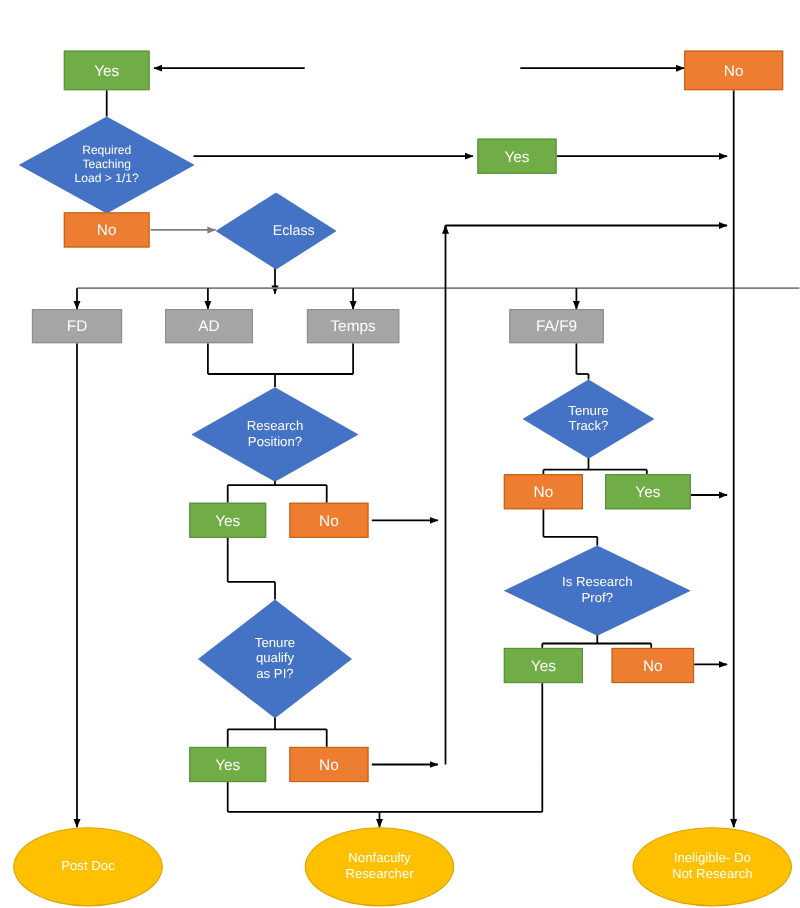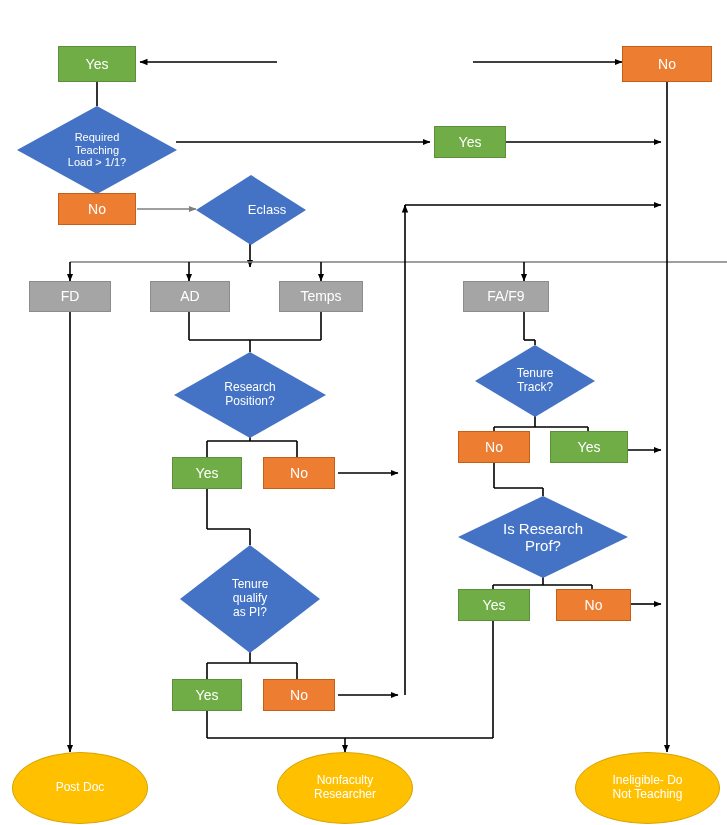--- a/index.html
+++ b/index.html
@@ -147,21 +147,21 @@
 qualify
 as PI?</div>
   </div>
 
   <div class="node diamond" style="left:475px;top:345px;width:120px;height:72px;font-size:12px;">
     <div class="dshape"></div>
     <div class="dlabel lbl" style="white-space:pre-line;">Tenure
 Track?</div>
   </div>
 
-  <div class="node diamond" style="left:458px;top:496px;width:170px;height:82px;font-size:15px;">
+  <div class="node diamond" style="left:458px;top:496px;width:170px;height:82px;font-size:12px;">
     <div class="dshape"></div>
     <div class="dlabel lbl" style="white-space:pre-line;">Is Research
 Prof?</div>
   </div>
 
   <div class="node rect green" style="left:58px;top:46px;width:78px;height:36px;font-size:14px;">
     <span class="lbl">Yes</span>
   </div>
 
   <div class="node rect orange" style="left:622px;top:46px;width:90px;height:36px;font-size:14px;">
@@ -228,16 +228,16 @@
     <span class="lbl" style="white-space:pre-line;">Post Doc</span>
   </div>
 
   <div class="node oval" style="left:277px;top:752px;width:136px;height:72px;font-size:12px;">
     <span class="lbl" style="white-space:pre-line;">Nonfaculty
 Researcher</span>
   </div>
 
   <div class="node oval" style="left:575px;top:752px;width:145px;height:72px;font-size:12px;">
     <span class="lbl" style="white-space:pre-line;">Ineligible- Do
-Not Teaching</span>
+Not Research</span>
   </div>
 
 </div>
 
 </body></html>

